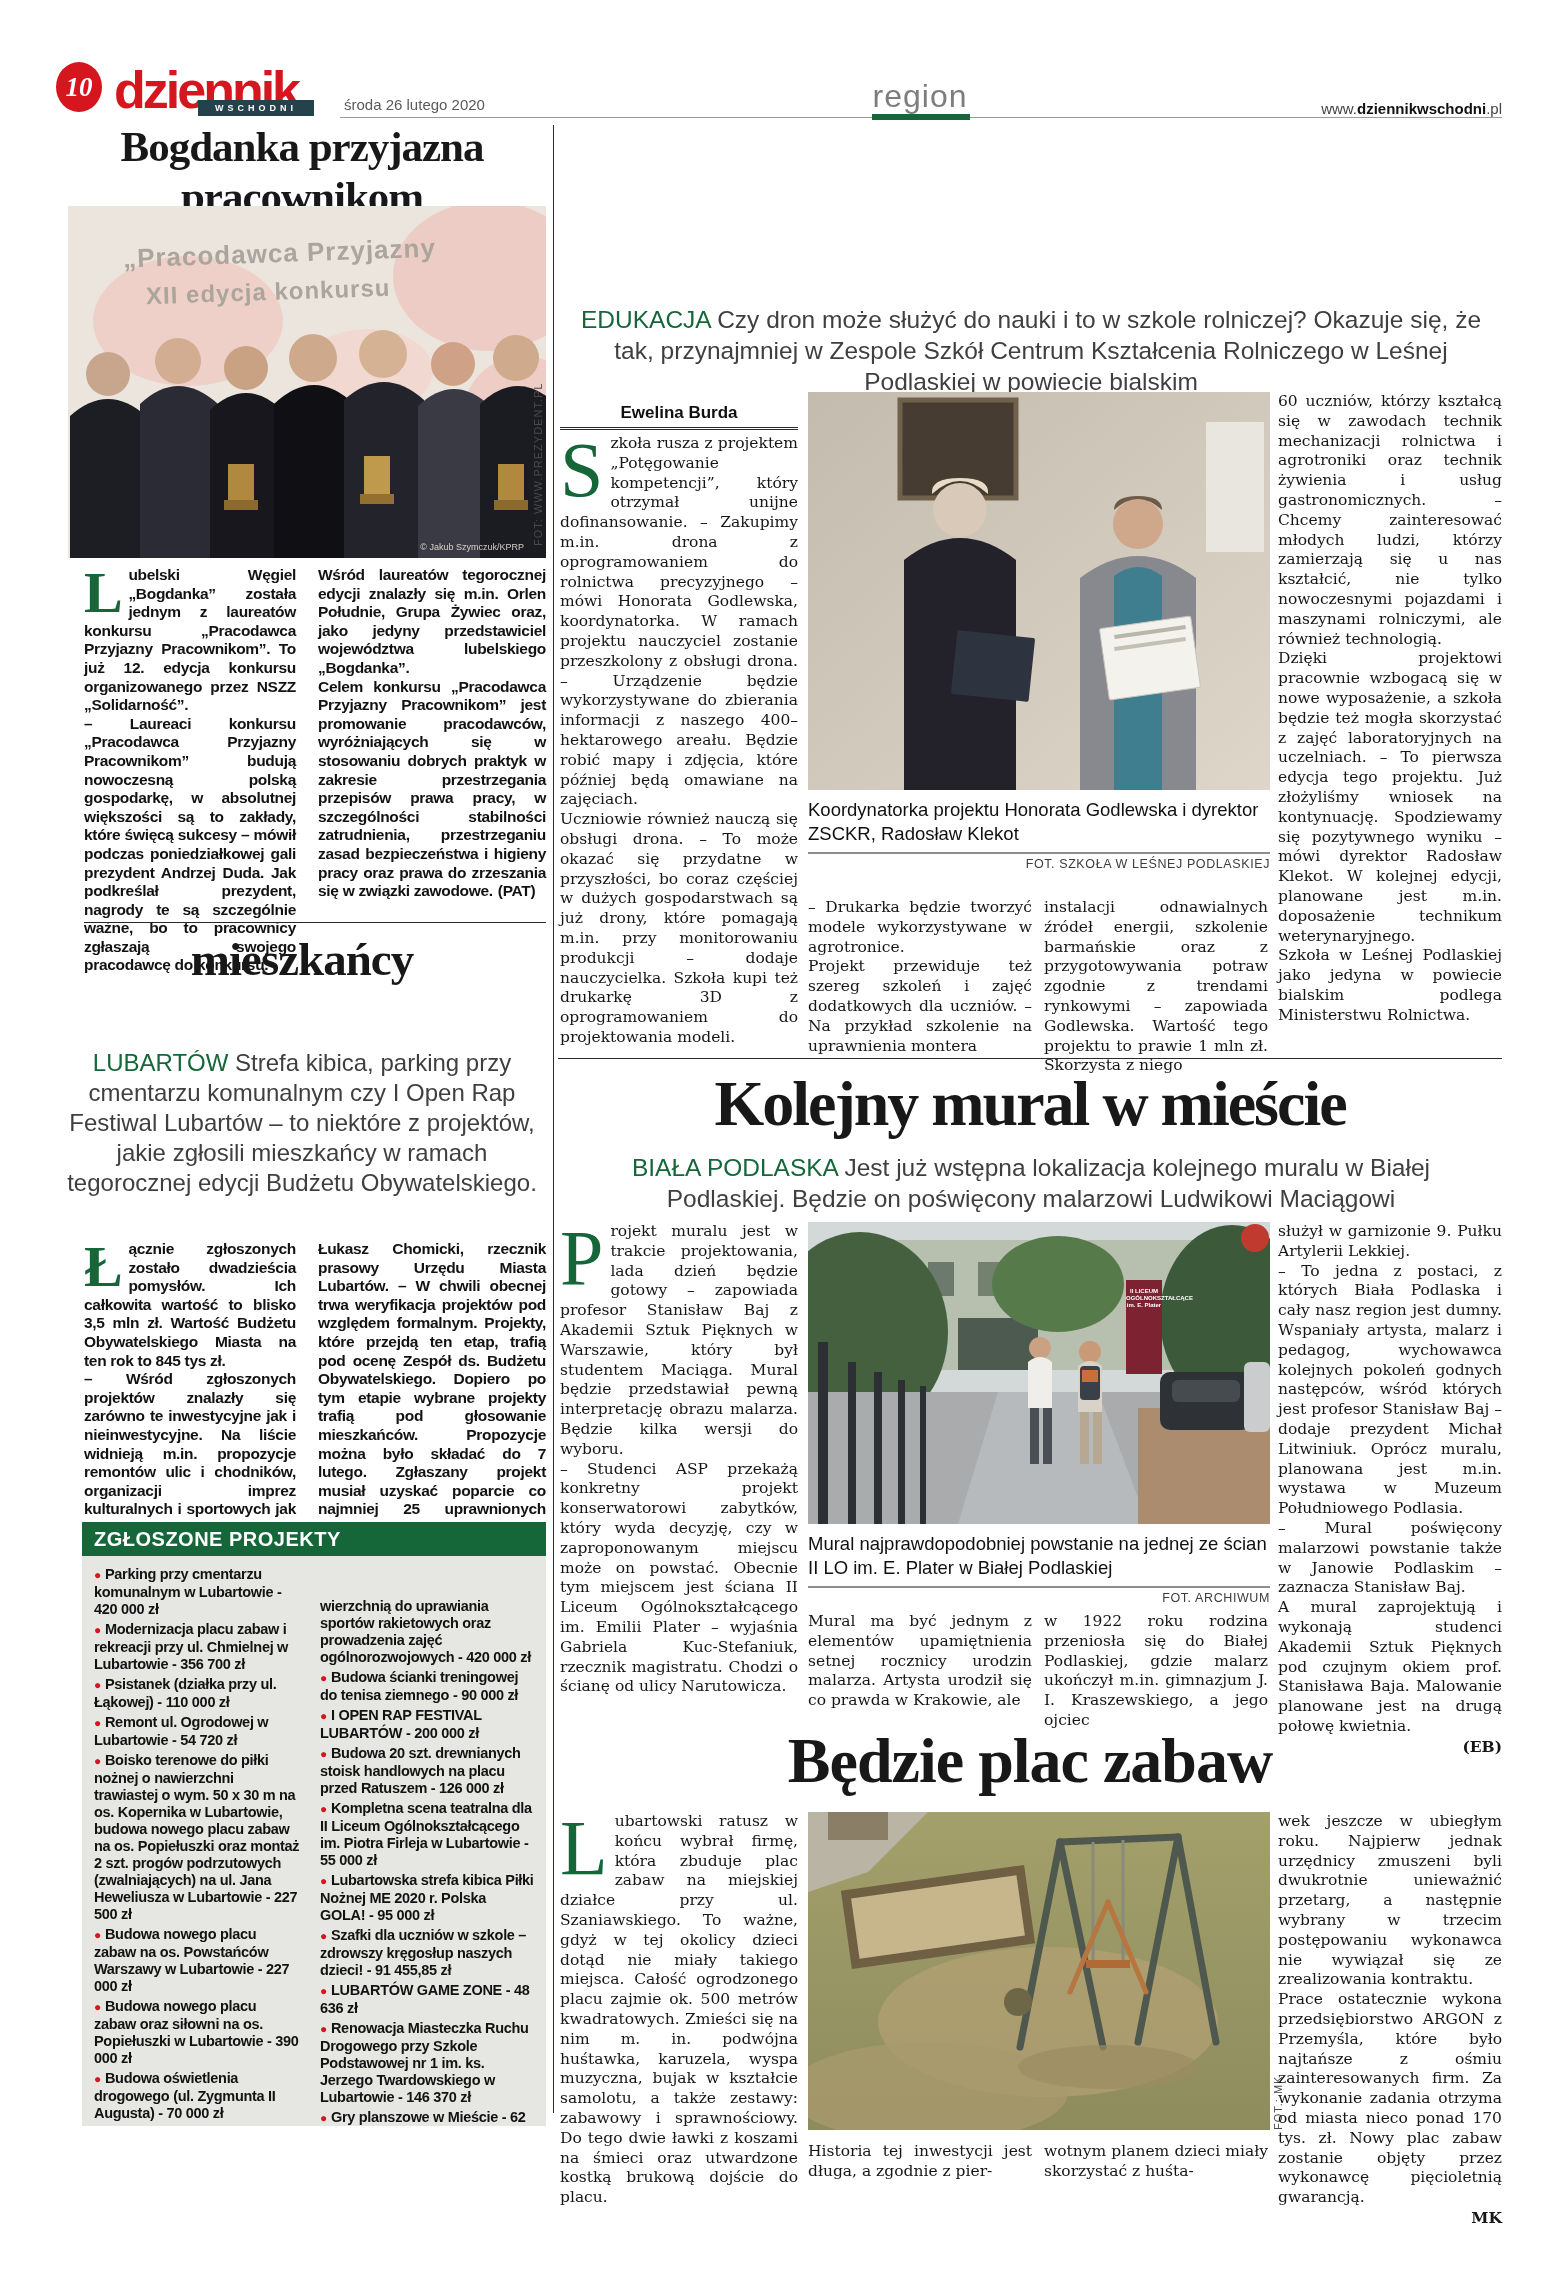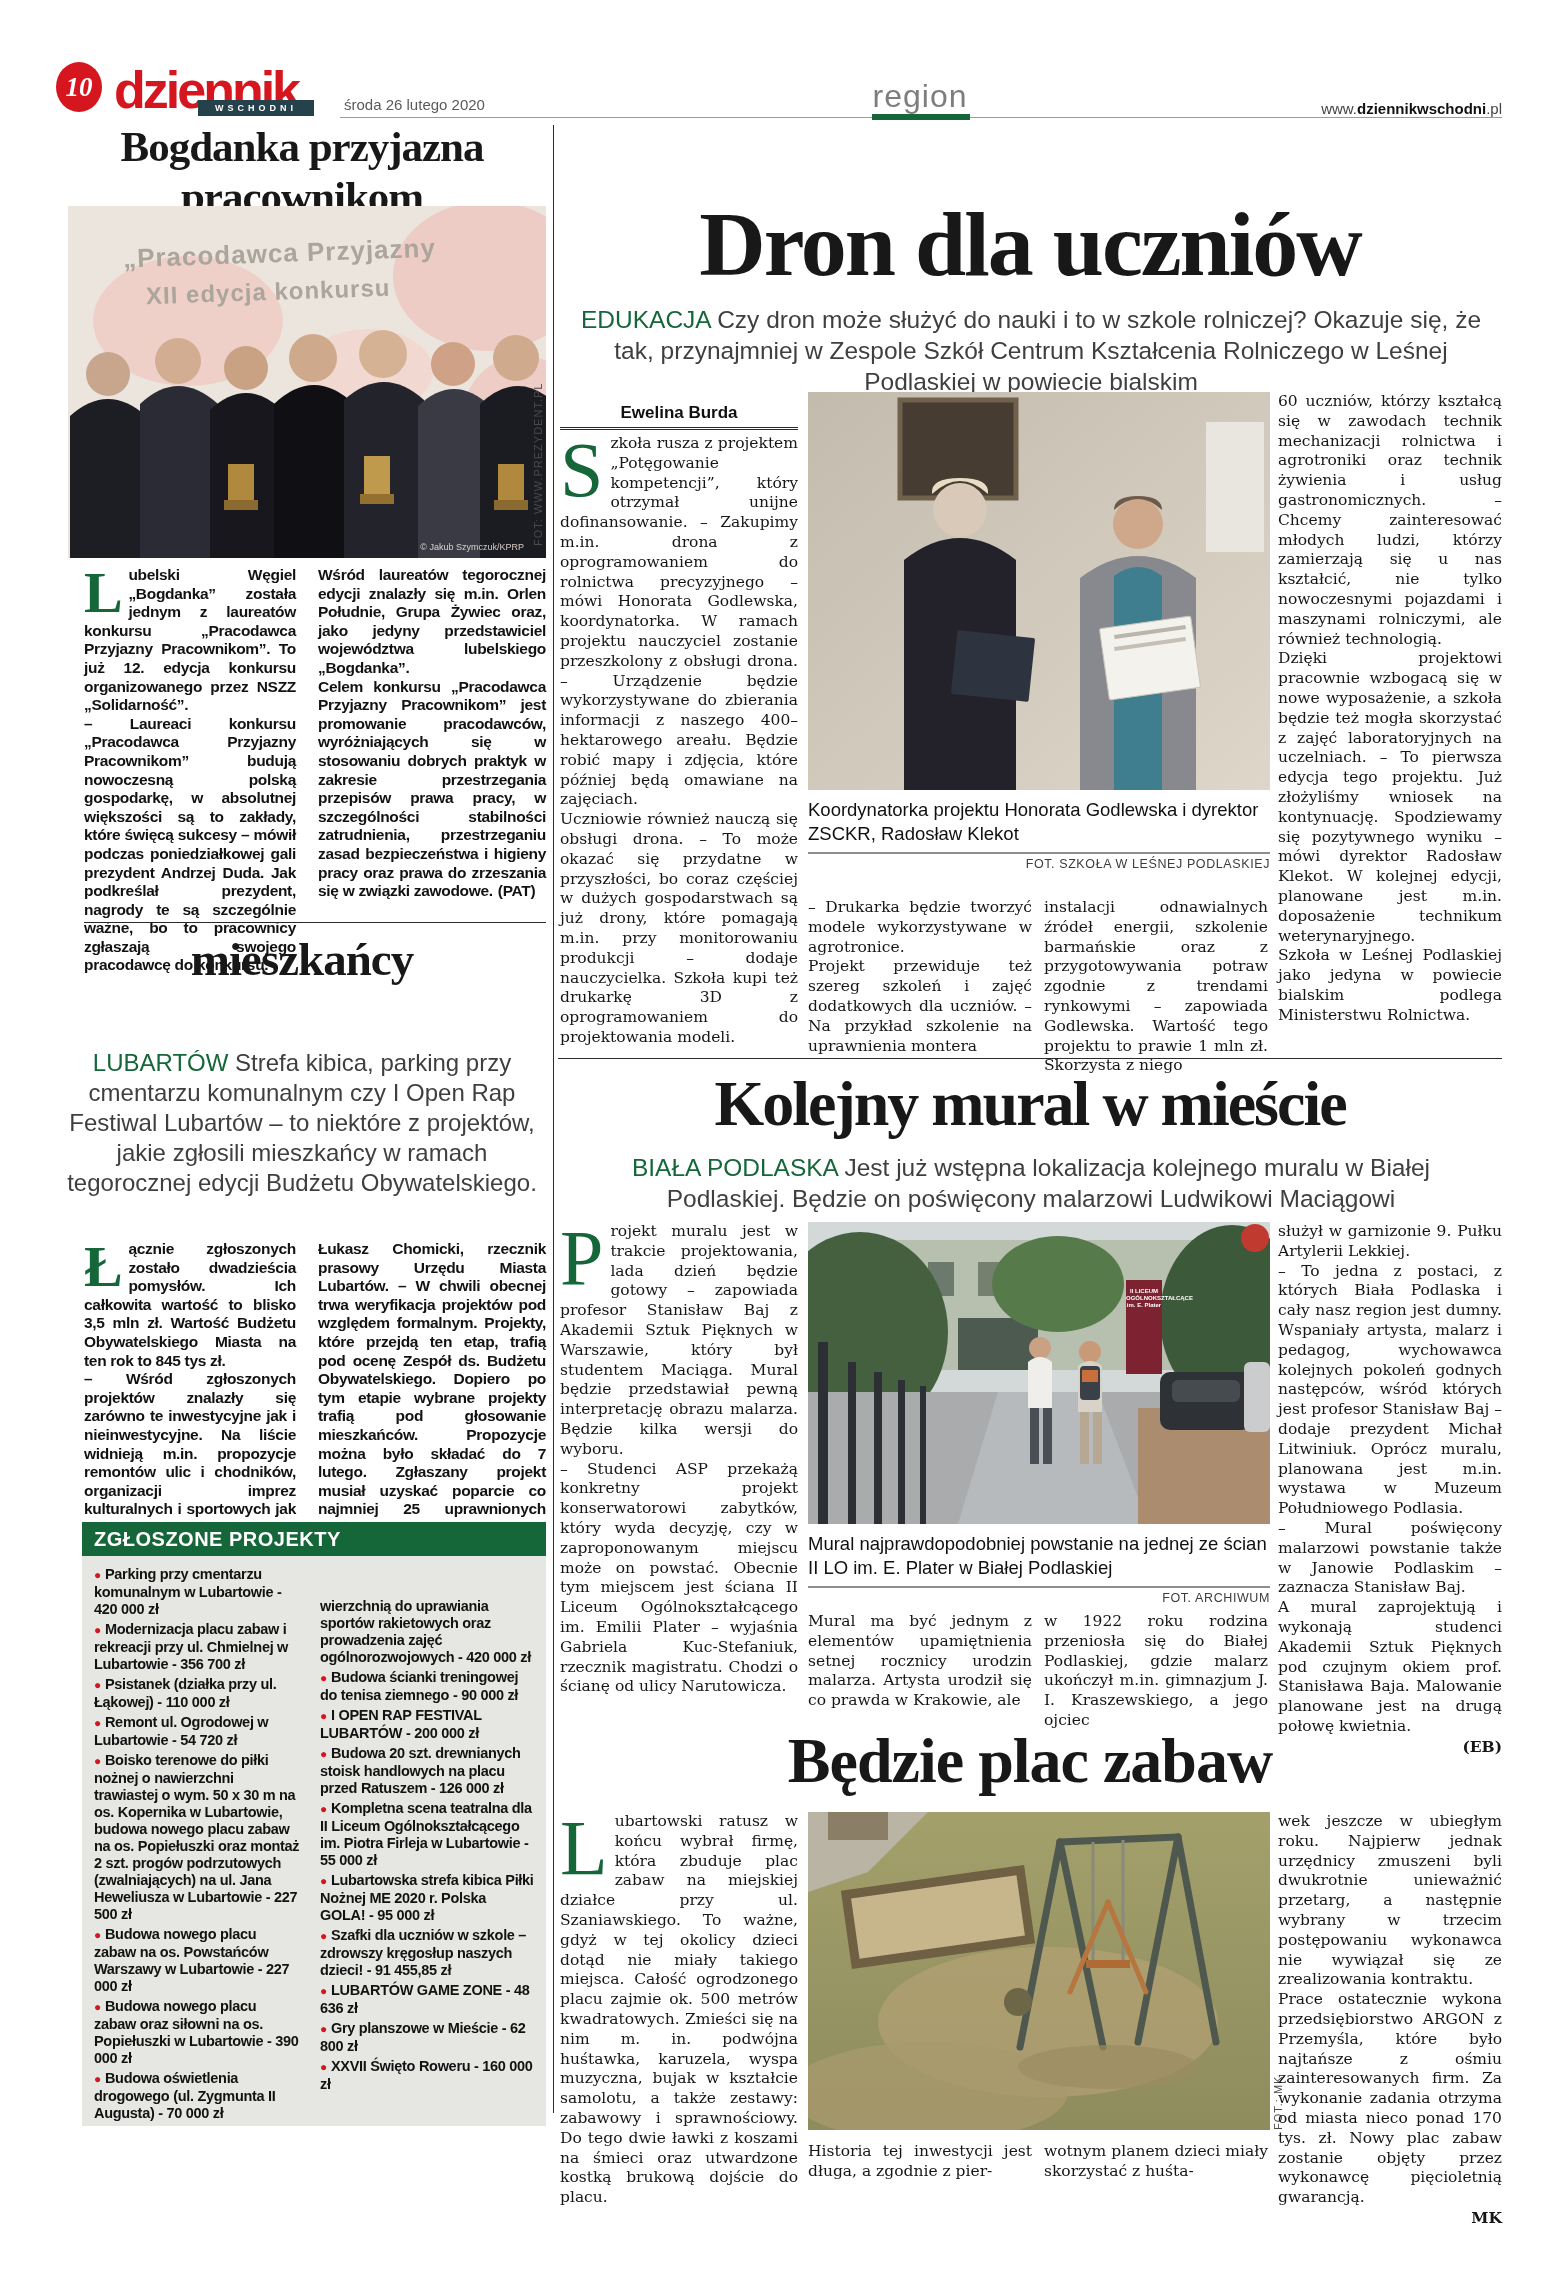--- a/index.html
+++ b/index.html
@@ -152,26 +152,26 @@
     </div>
     <div class="abs projcol" style="left:238px;top:44px;width:214px;margin-top:32px;">
       <div class="proj"><span>wierzchnią do uprawiania sportów rakietowych oraz prowadzenia zajęć ogólnorozwojowych - 420 000 zł</span></div>
       <div class="proj"><span class="bull">●</span><span>Budowa ścianki treningowej do tenisa ziemnego - 90 000 zł</span></div>
       <div class="proj"><span class="bull">●</span><span>I OPEN RAP FESTIVAL LUBARTÓW - 200 000 zł</span></div>
       <div class="proj"><span class="bull">●</span><span>Budowa 20 szt. drewnianych stoisk handlowych na placu przed Ratuszem - 126 000 zł</span></div>
       <div class="proj"><span class="bull">●</span><span>Kompletna scena teatralna dla II Liceum Ogólnokształcącego im. Piotra Firleja w Lubartowie - 55 000 zł</span></div>
       <div class="proj"><span class="bull">●</span><span>Lubartowska strefa kibica Piłki Nożnej ME 2020 r. Polska GOLA! - 95 000 zł</span></div>
       <div class="proj"><span class="bull">●</span><span>Szafki dla uczniów w szkole – zdrowszy kręgosłup naszych dzieci! - 91 455,85 zł</span></div>
       <div class="proj"><span class="bull">●</span><span>LUBARTÓW GAME ZONE - 48 636 zł</span></div>
+      <div class="proj"><span class="bull">●</span><span>Renowacja Miasteczka Ruchu Drogowego przy Szkole Podstawowej nr 1 im. ks. Jerzego Twardowskiego w Lubartowie - 146 370 zł</span></div>
       <div class="proj"><span class="bull">●</span><span>Gry planszowe w Mieście - 62 800 zł</span></div>
       <div class="proj"><span class="bull">●</span><span>XXVII Święto Roweru - 160 000 zł</span></div>
     </div>
   </div>
 
-  <div class="abs headline" style="left:558px;top:196px;width:944px;font-size:92px;line-height:96px;letter-spacing:-2px;">Dron dla uczniów</div>
   <div class="abs lede" style="left:576px;top:304px;width:910px;font-size:24.5px;line-height:31px;"><span class="tag">EDUKACJA</span> <span>Czy dron może służyć do nauki i to w szkole rolniczej? Okazuje się, że tak, przynajmniej w Zespole Szkół Centrum Kształcenia Rolniczego w Leśnej Podlaskiej w powiecie bialskim</span></div>
 
   <div class="abs byline" style="left:560px;top:402px;width:238px;">Ewelina Burda</div>
 
   <div class="abs serifcol" style="left:560px;top:434px;width:238px;height:614px;"><span class="dropcap dc-serif">S</span><span>zkoła rusza z projektem „Potęgowanie kompetencji”, który otrzymał unijne dofinansowanie. – Zakupimy m.in. drona z oprogramowaniem do rolnictwa precyzyjnego – mówi Honorata Godlewska, koordynatorka. W ramach projektu nauczyciel zostanie przeszkolony z obsługi drona. – Urządzenie będzie wykorzystywane do zbierania informacji z naszego 400–hektarowego areału. Będzie robić mapy i zdjęcia, które później będą omawiane na zajęciach.
 Uczniowie również nauczą się obsługi drona. – To może okazać się przydatne w przyszłości, bo coraz częściej w dużych gospodarstwach są już drony, które pomagają m.in. przy monitorowaniu produkcji – dodaje nauczycielka. Szkoła kupi też drukarkę 3D z oprogramowaniem do projektowania modeli.</span></div>
 
   <div class="abs photo" style="left:808px;top:392px;width:462px;height:398px;">
     <svg width="462" height="398" viewBox="0 0 462 398">
       <rect width="462" height="398" fill="#d6cec2"></rect>

